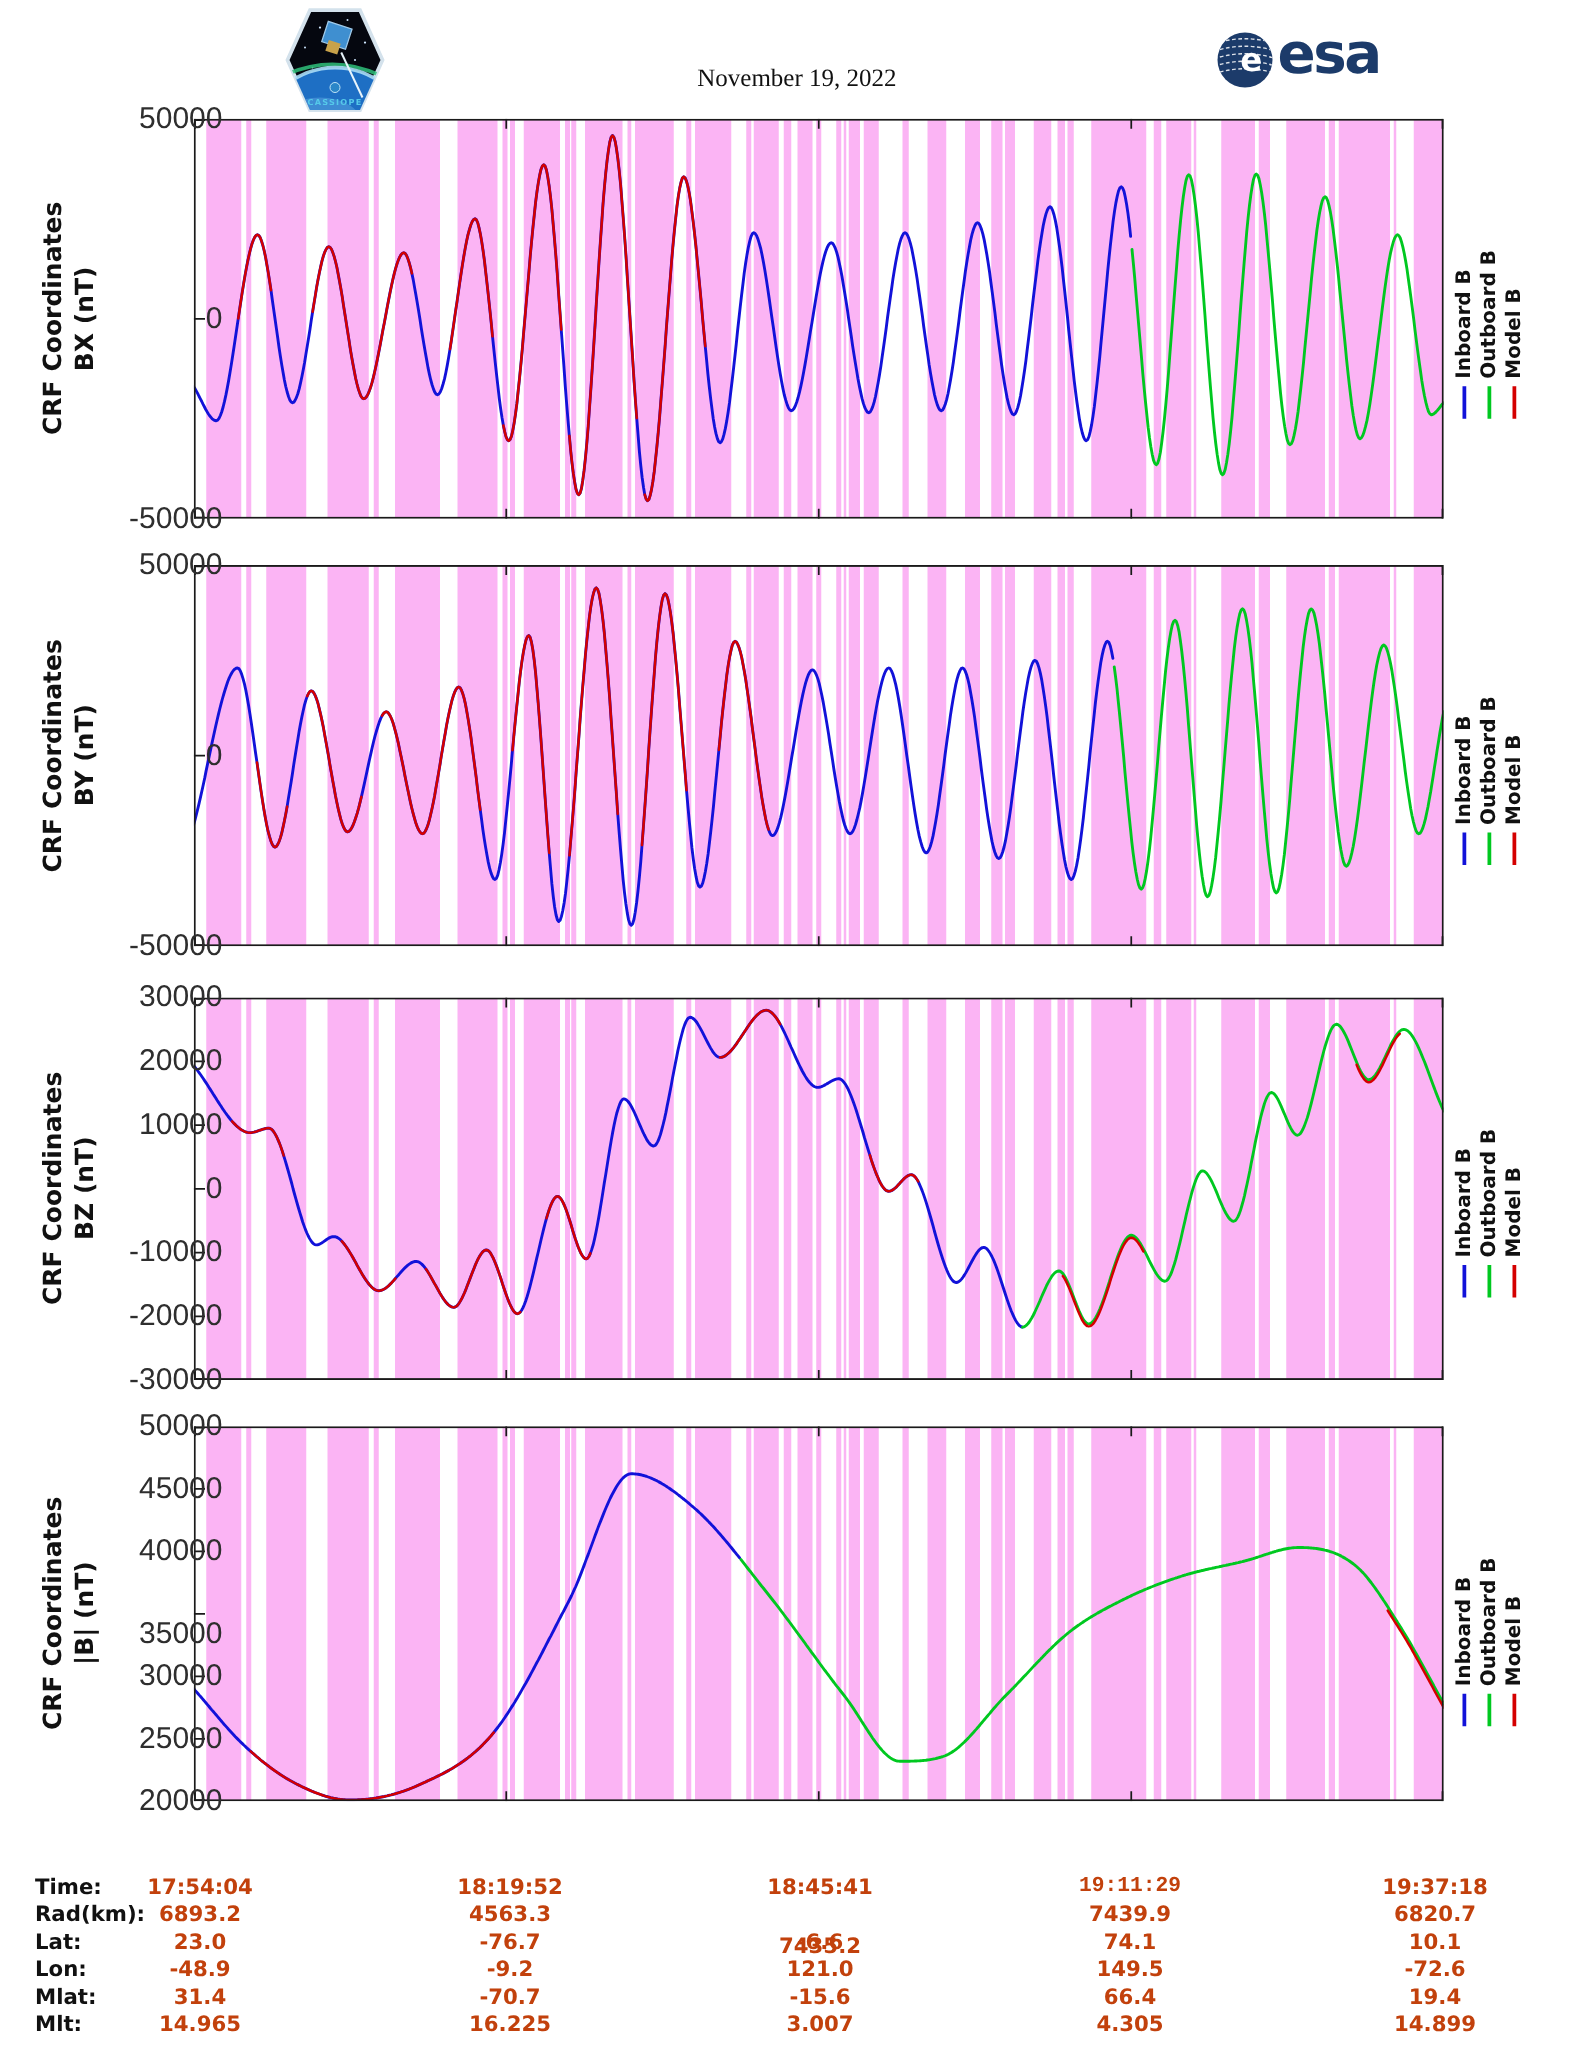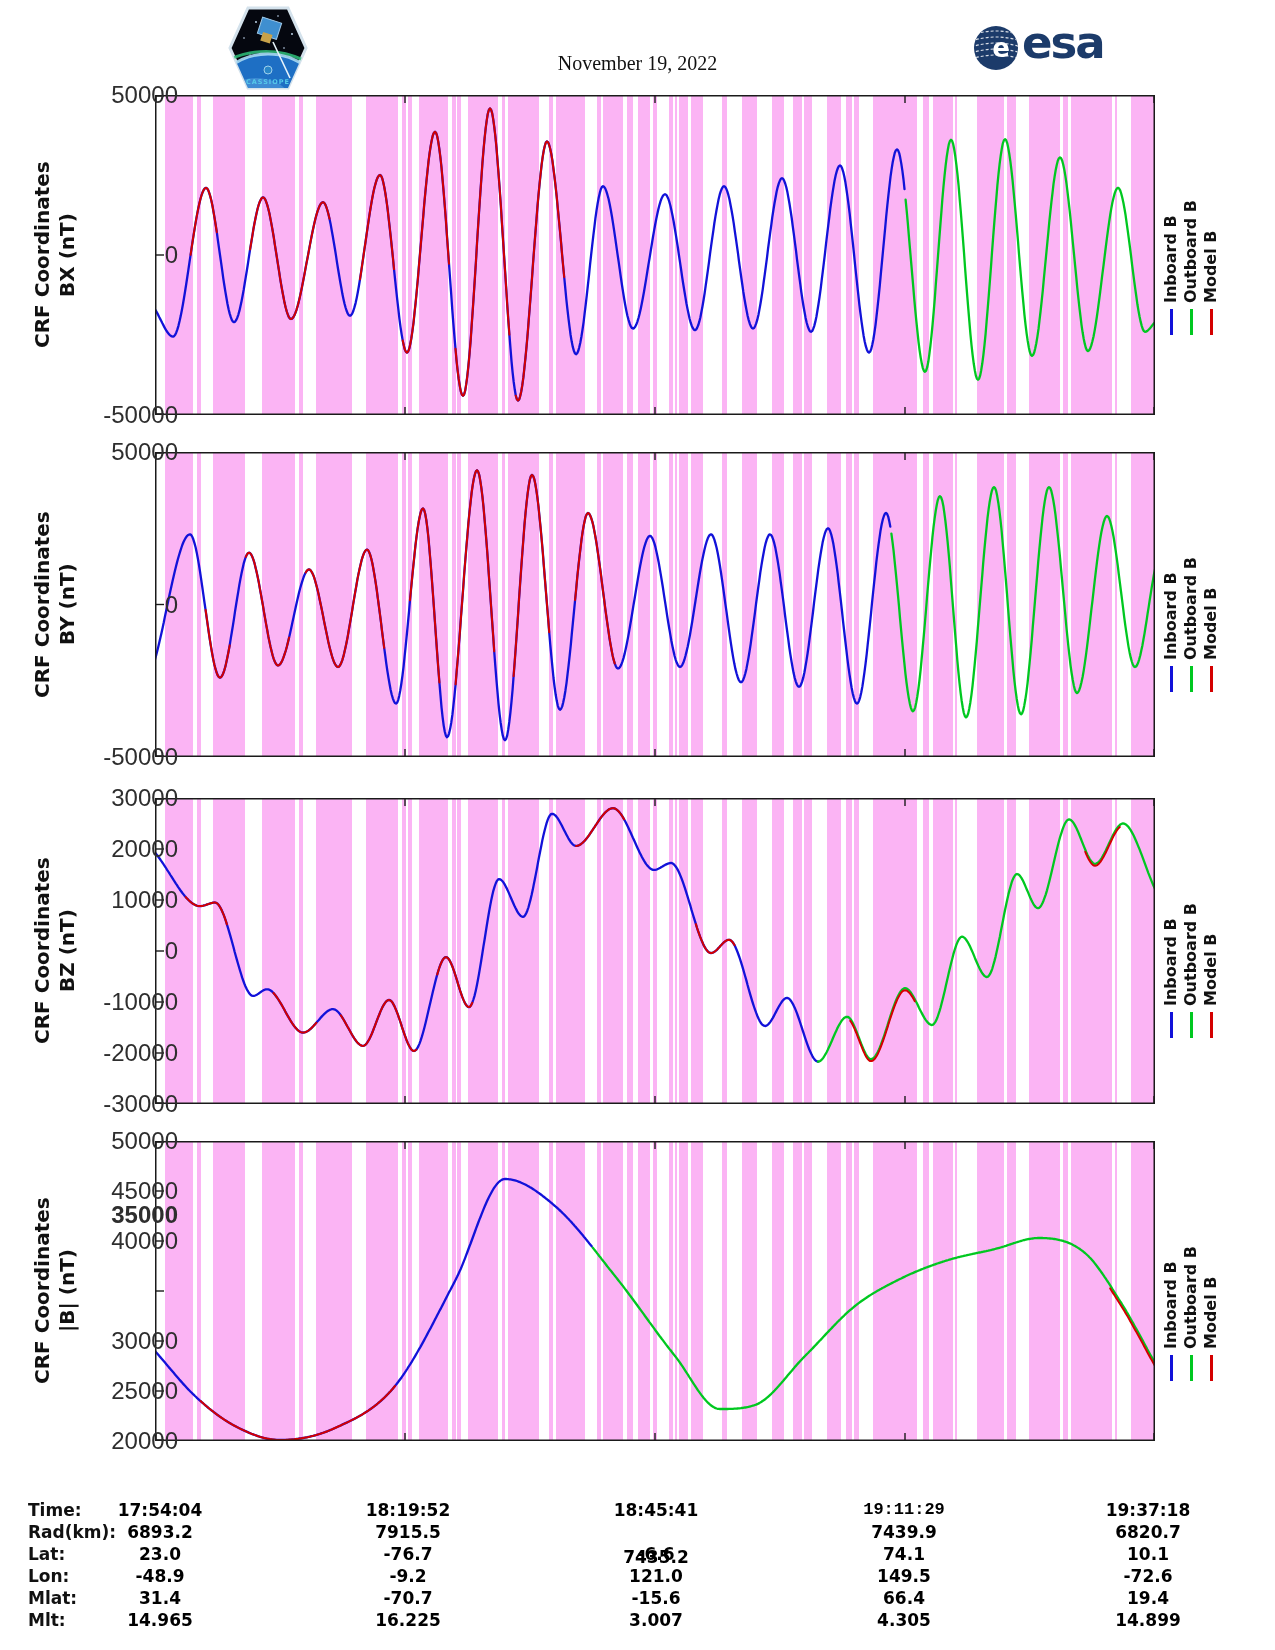--- a/index.html
+++ b/index.html
@@ -15,21 +15,21 @@
   .ytick{width:146px;text-align:right;font-size:24px;color:#2e2e2e;line-height:26px;padding-left:32px;}
   .ylab{writing-mode:vertical-rl;transform:rotate(180deg);text-align:center;
         font-family:"DejaVu Sans",sans-serif;font-weight:bold;font-size:20px;
         line-height:25px;color:#111;}
   .legrot{writing-mode:vertical-rl;transform:rotate(180deg);height:112px;
           font-family:"DejaVu Sans",sans-serif;font-weight:bold;font-size:16px;
           color:#111;white-space:nowrap;}
   .legline{width:3px;height:26px;}
   .trow-label{font-family:"DejaVu Sans",sans-serif;font-weight:bold;font-size:17px;color:#111;}
   .tcell{width:140px;text-align:center;font-family:"DejaVu Sans",sans-serif;
-         font-weight:bold;font-size:17px;color:#000000;}
+         font-weight:bold;font-size:17px;color:#c2410c;}
   .footer{left:3px;top:1626px;font-family:"DejaVu Sans",sans-serif;
           font-weight:bold;font-size:16.5px;color:#111;white-space:nowrap;}
   svg{display:block;}
 </style>
 </head>
 <body>
 
 <div id="canvas">
 
   <svg class="abs" style="left:226px;top:4px;" width="84" height="88" viewBox="0 0 84 88">
@@ -423,21 +423,21 @@
         <line x1="0" y1="50" x2="9" y2="50" stroke="#1a1a1a" stroke-width="1.4"></line>
         <line x1="0" y1="100" x2="9" y2="100" stroke="#1a1a1a" stroke-width="1.4"></line>
         <line x1="0" y1="150" x2="9" y2="150" stroke="#1a1a1a" stroke-width="1.4"></line>
         <line x1="0" y1="200" x2="9" y2="200" stroke="#1a1a1a" stroke-width="1.4"></line>
         <line x1="0" y1="250" x2="9" y2="250" stroke="#1a1a1a" stroke-width="1.4"></line>
         <line x1="0" y1="299" x2="9" y2="299" stroke="#1a1a1a" stroke-width="1.4"></line>
       </svg>
       <div class="abs ytick" style="left: 0px; top: 1128px;">50000</div>
       <div class="abs ytick" style="left: 0px; top: 1178px;">45000</div>
       <div class="abs ytick" style="left: 0px; top: 1228px;">40000</div>
-      <div class="abs ytick" style="left: 0px; top: 1202px; font-weight: bold;">35000</div>
+      <div class="abs ytick" style="left: 0px; top: 1294px;">35000</div>
       <div class="abs ytick" style="left: 0px; top: 1328px;">30000</div>
       <div class="abs ytick" style="left: 0px; top: 1378px;">25000</div>
       <div class="abs ytick" style="left: 0px; top: 1428px;">20000</div>
       <div class="abs ylab" style="left: 30px; top: 1141px; height: 300px;">
         <div>CRF Coordinates</div>
         <div>|B| (nT)</div>
       </div>
       <div class="abs legrot" style="left: 1161px; top: 1237px;">Inboard B</div>
       <div class="abs legline" style="left: 1170px; top: 1355px; background: rgb(18, 18, 217);"></div>
       <div class="abs legrot" style="left: 1181px; top: 1237px;">Outboard B</div>
@@ -445,21 +445,21 @@
       <div class="abs legrot" style="left: 1201px; top: 1237px;">Model B</div>
       <div class="abs legline" style="left: 1210px; top: 1355px; background: rgb(212, 0, 0);"></div>
       <div class="abs trow-label" style="left: 28px; top: 1500px;">Time:</div>
       <div class="abs tcell" style="left: 90px; top: 1500px;">17:54:04</div>
       <div class="abs tcell" style="left: 338px; top: 1500px;">18:19:52</div>
       <div class="abs tcell" style="left: 586px; top: 1500px;">18:45:41</div>
       <div class="abs tcell" style="left: 834px; top: 1500px; font-family: Liberation Mono, monospace;">19:11:29</div>
       <div class="abs tcell" style="left: 1078px; top: 1500px;">19:37:18</div>
       <div class="abs trow-label" style="left: 28px; top: 1522px;">Rad(km):</div>
       <div class="abs tcell" style="left: 90px; top: 1522px;">6893.2</div>
-      <div class="abs tcell" style="left: 338px; top: 1522px;">7915.5</div>
+      <div class="abs tcell" style="left: 338px; top: 1522px;">4563.3</div>
       <div class="abs tcell" style="left: 586px; top: 1522px; margin-top: 25px;">7435.2</div>
       <div class="abs tcell" style="left: 834px; top: 1522px;">7439.9</div>
       <div class="abs tcell" style="left: 1078px; top: 1522px;">6820.7</div>
       <div class="abs trow-label" style="left: 28px; top: 1544px;">Lat:</div>
       <div class="abs tcell" style="left: 90px; top: 1544px;">23.0</div>
       <div class="abs tcell" style="left: 338px; top: 1544px;">-76.7</div>
       <div class="abs tcell" style="left: 586px; top: 1544px;">-6.6</div>
       <div class="abs tcell" style="left: 834px; top: 1544px;">74.1</div>
       <div class="abs tcell" style="left: 1078px; top: 1544px;">10.1</div>
       <div class="abs trow-label" style="left: 28px; top: 1566px;">Lon:</div>

